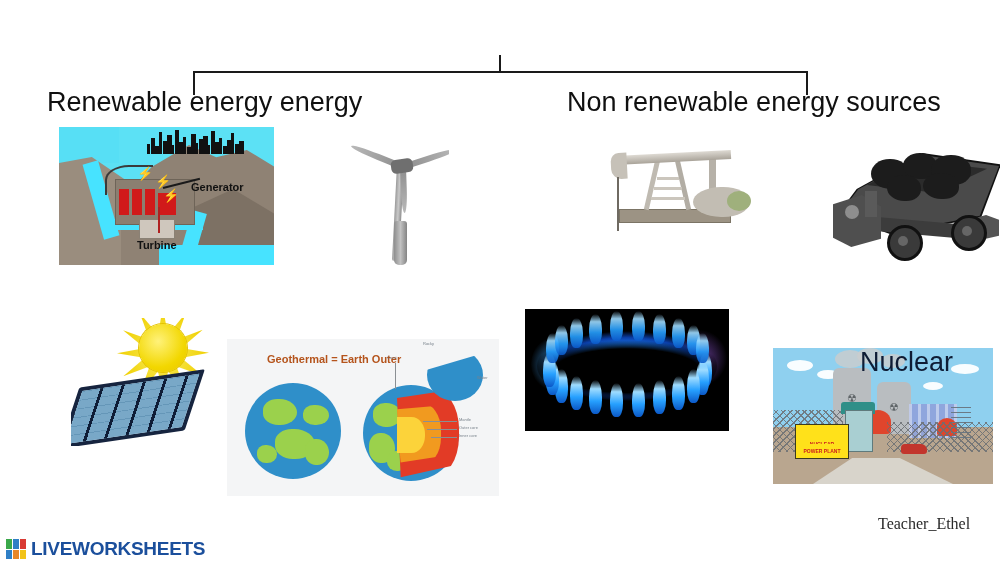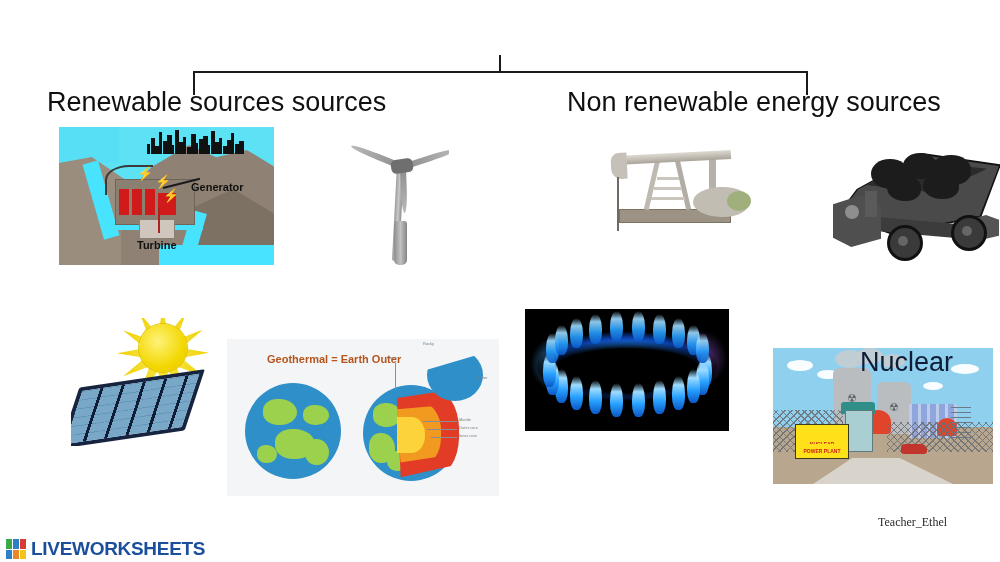--- a/index.html
+++ b/index.html
@@ -454,21 +454,21 @@
   .nuclear-text {
     position:absolute; left:860px; top:346px;
     font-size: 27px; line-height: 32px; font-weight: 400;
     color:#0e1c35; white-space:nowrap;
   }
 
   
   .credit {
     position:absolute; left:878px; top:515px;
     font-family:"Liberation Serif", serif;
-    font-size: 12px; color:#2a2a2a; white-space:nowrap;
+    font-size: 16px; color:#2a2a2a; white-space:nowrap;
   }
   .lw {
     position:absolute; left:6px; top:538px;
     display:flex; align-items:center; gap:5px;
   }
   .lw-icon {
     width:20px; height:20px;
     display:grid;
     grid-template-columns: repeat(3, 1fr);
     grid-template-rows: repeat(2, 1fr);
@@ -484,21 +484,21 @@
 <body>
 
 <div id="page">
 
 
   <div class="bracket-stem"></div>
   <div class="bracket-bar"></div>
   <div class="bracket-drop-l"></div>
   <div class="bracket-drop-r"></div>
 
-  <div class="cat-label cat-left">Renewable sources sources</div>
+  <div class="cat-label cat-left">Renewable energy energy</div>
   <div class="cat-label cat-right">Non renewable energy sources</div>
 
   <div class="fig" id="fig-hydro">
     <div class="dam-sky"></div>
     <div class="dam-water-left"></div>
     <div class="dam-ground-left"></div>
     <div class="dam-ground-right"></div>
     <div class="dam-hill-shade"></div>
     <div class="dam-channel"></div>
     <div class="dam-channel2"></div>

